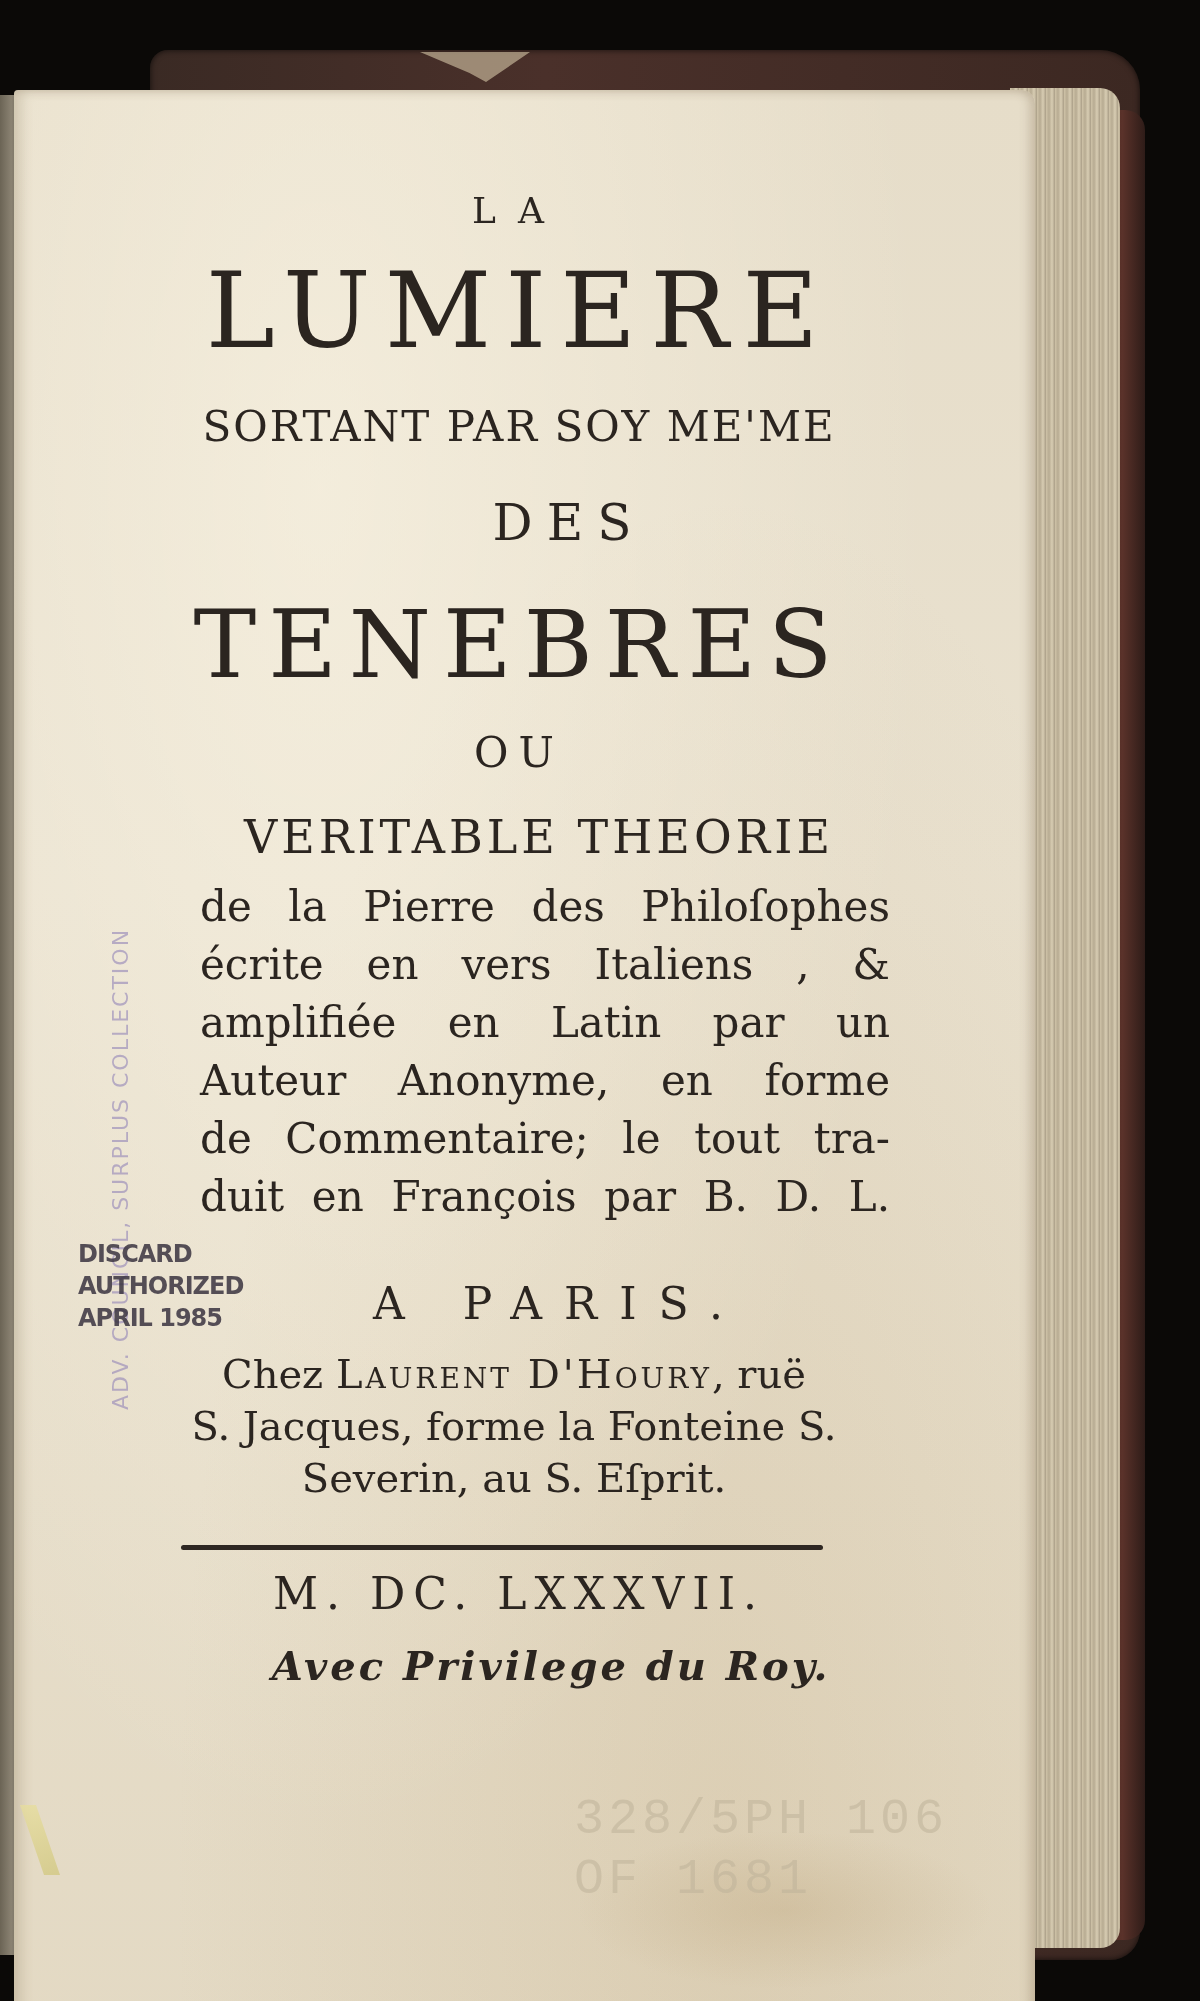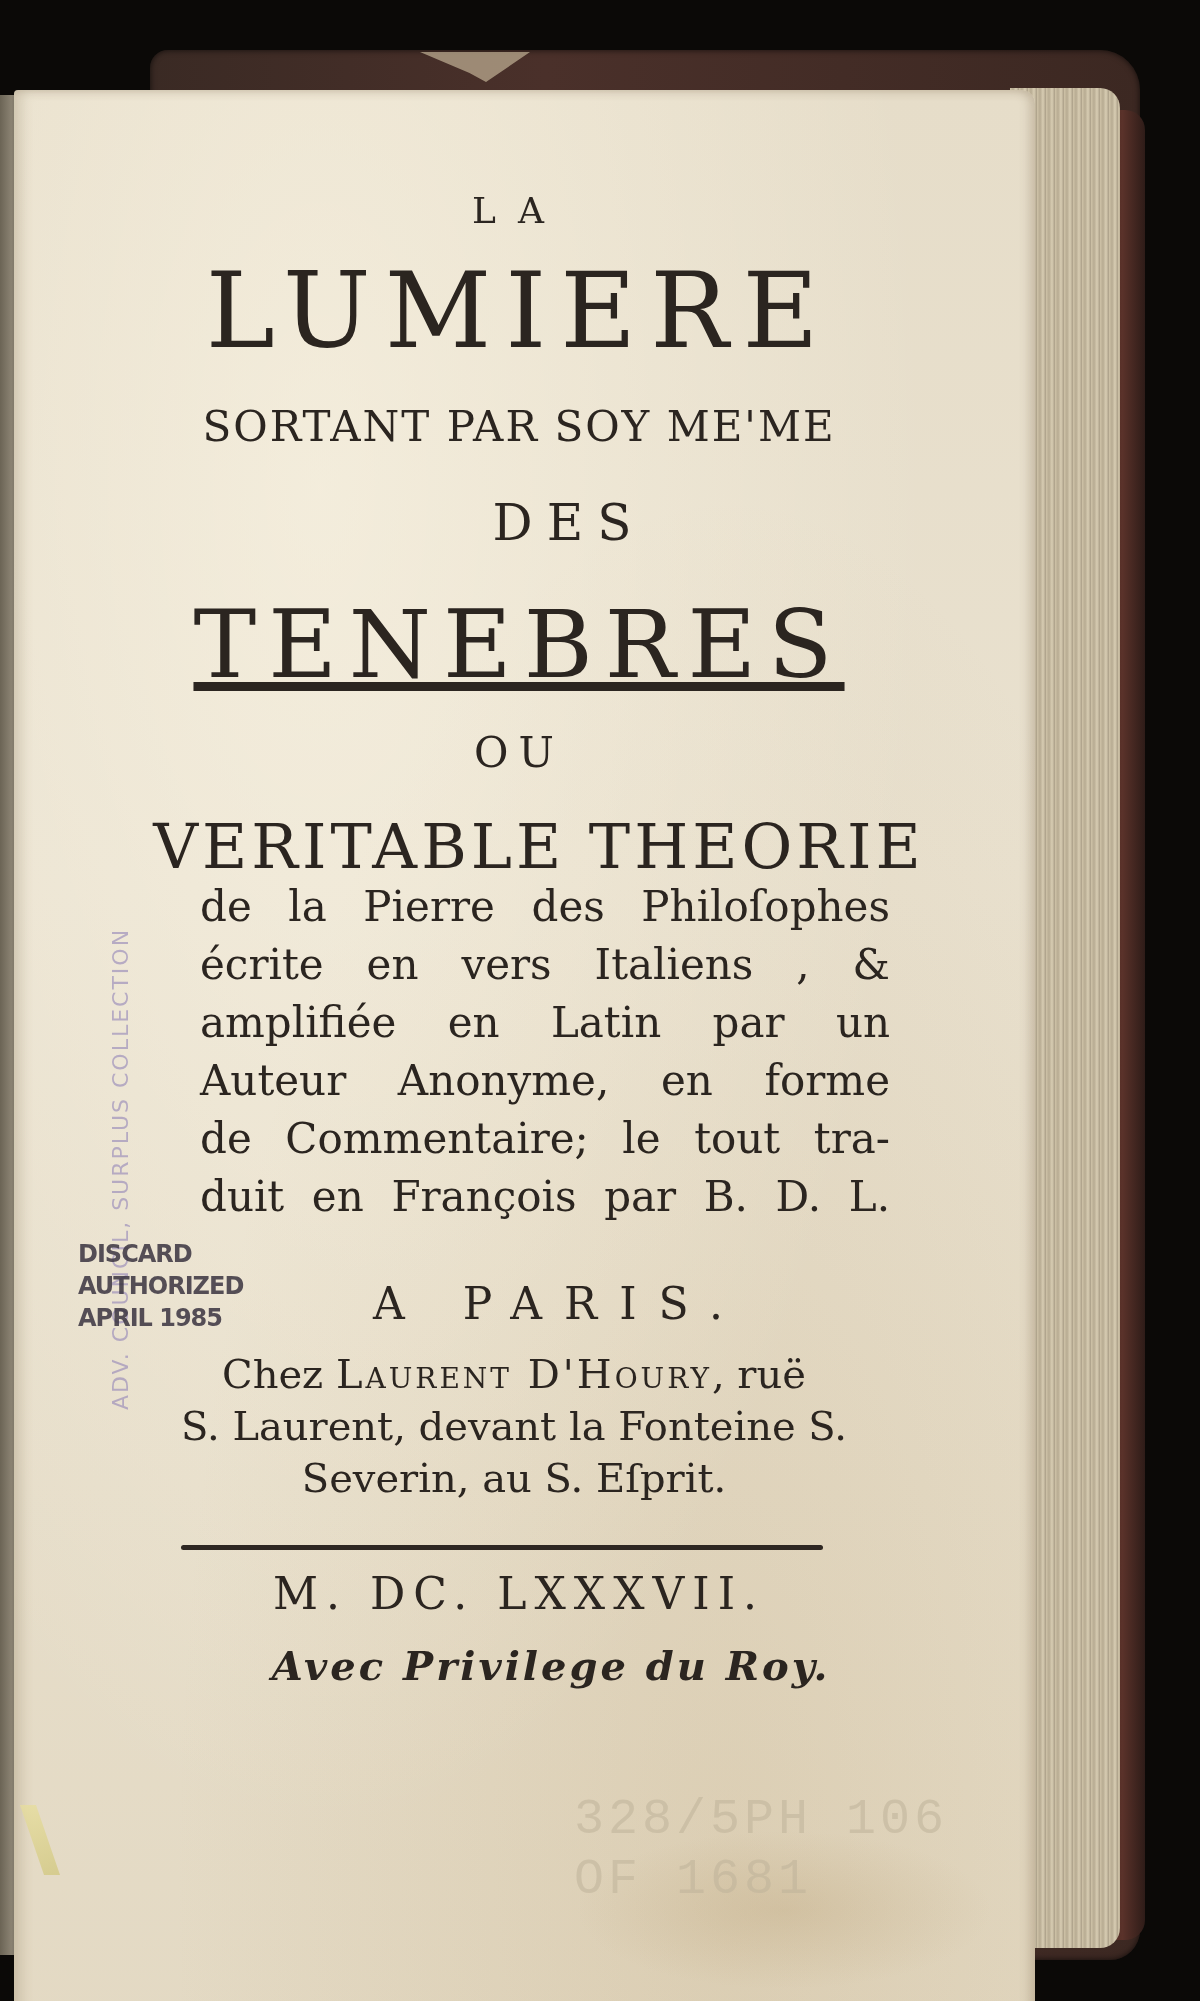--- a/index.html
+++ b/index.html
@@ -53,23 +53,23 @@
     background:radial-gradient(ellipse, rgba(170,140,90,.22), rgba(0,0,0,0) 70%);
   }
   .ink { color:#2b2520; }
   .line {
     position:absolute; left:0; width:1010px; text-align:center; white-space:nowrap;
   }
   .la      { top:100px; font-size:36px; letter-spacing:22px; }
   .lumiere { top:160px; font-size:104px; letter-spacing:14px; }
   .sortant { top:312px; font-size:42px; letter-spacing:2px; }
   .des     { top:404px; font-size:50px; letter-spacing:14px; left:50px; }
-  .tenebres{ top:500px; font-size:94px; letter-spacing:12px;text-decoration:underline; }
+  .tenebres{ top:500px; font-size:94px; letter-spacing:12px; }
   .ou      { top:638px; font-size:42px; letter-spacing:10px; }
-  .veritable { top:720px; font-size:62px; letter-spacing:4px; left:20px; }
+  .veritable { top:720px; font-size:46px; letter-spacing:4px; left:20px; }
   .body-lines { position:absolute; left:186px; top:788px; width:690px; font-size:42px; line-height:58px; }
   .body-lines div { text-align:justify; text-align-last:justify; white-space:nowrap; }
   .a-paris { top:1188px; font-size:44px; letter-spacing:22px; left:40px; }
   .imprint { position:absolute; left:130px; top:1258px; width:740px; font-size:40px; line-height:52px; text-align:center; }
   .imprint .sc { font-variant:small-caps; letter-spacing:3px; }
   .rule { position:absolute; left:167px; top:1455px; width:642px; height:5px; background:#2e2722; border-radius:3px; }
   .date { top:1478px; font-size:44px; letter-spacing:8px; }
   .privilege { top:1552px; font-size:40px; font-style:italic; font-weight:bold; letter-spacing:3px;margin-left:32px; }
   
   .stamp-black {
@@ -126,21 +126,21 @@
     <div>AUTHORIZED</div>
     <div>APRIL 1985</div>
   </div>
 
   <div class="line ink a-paris">A PARIS.</div>
   <div class="imprint ink">
     <div>
       <span>Chez</span>
       <span class="sc">Laurent D'Houry</span><span>, ruë</span>
     </div>
-    <div>S. Laurent, devant la Fonteine S.</div>
+    <div>S. Jacques, forme la Fonteine S.</div>
     <div>Severin, au S. Eſprit.</div>
   </div>
 
   <div class="rule"></div>
   <div class="line ink date">M. DC. LXXXVII.</div>
   <div class="line ink privilege">Avec Privilege du Roy.</div>
 
   <div class="pencil">
     <div>328/5PH 106</div>
     <div>OF 1681</div>

